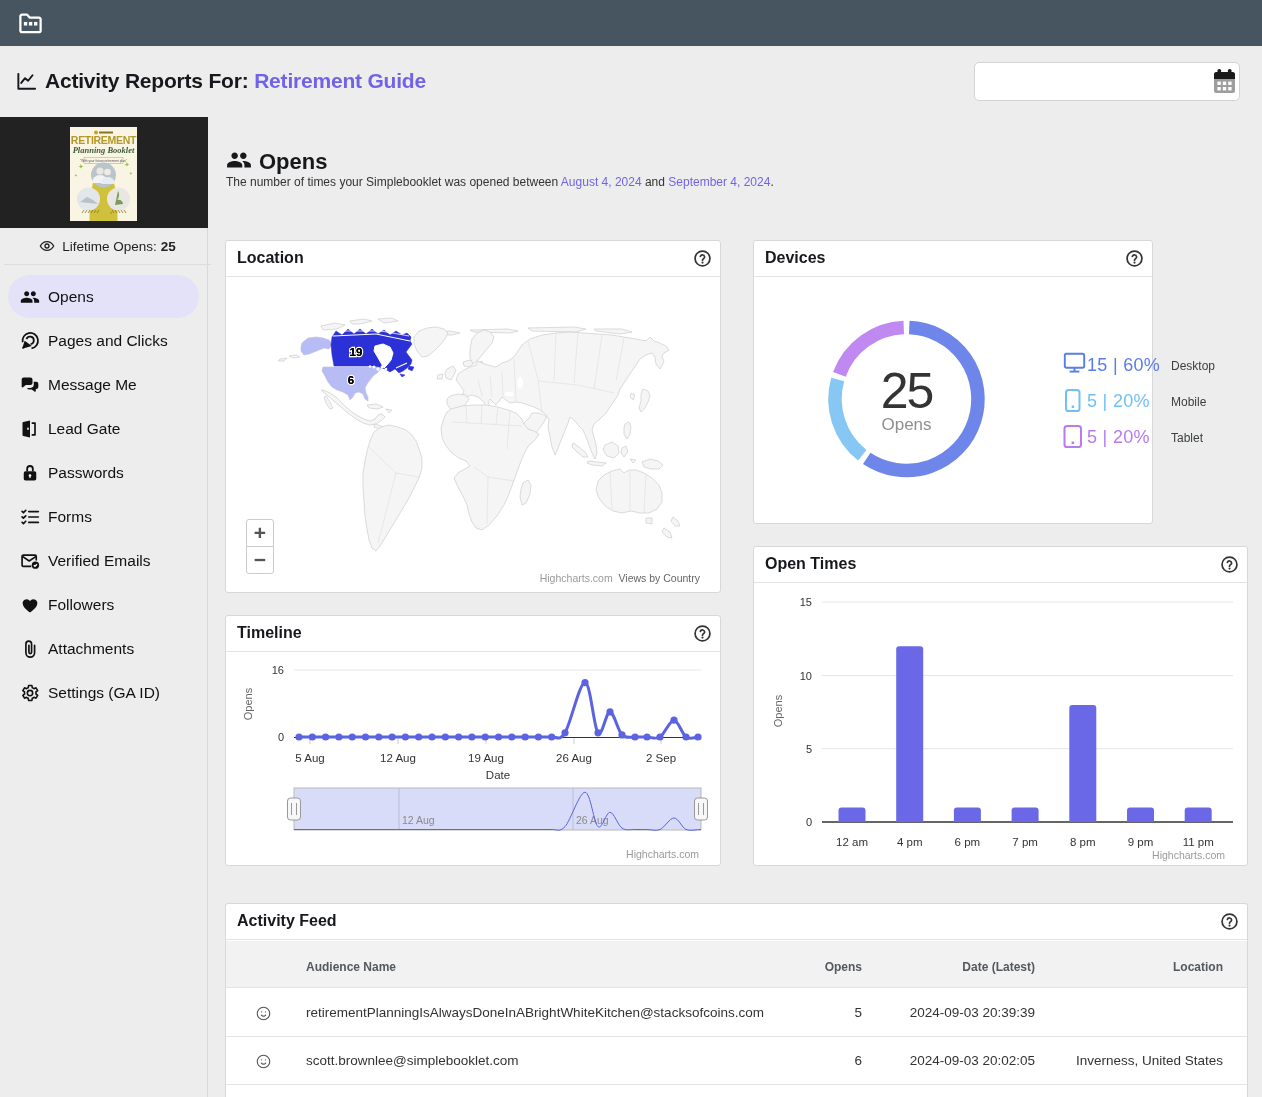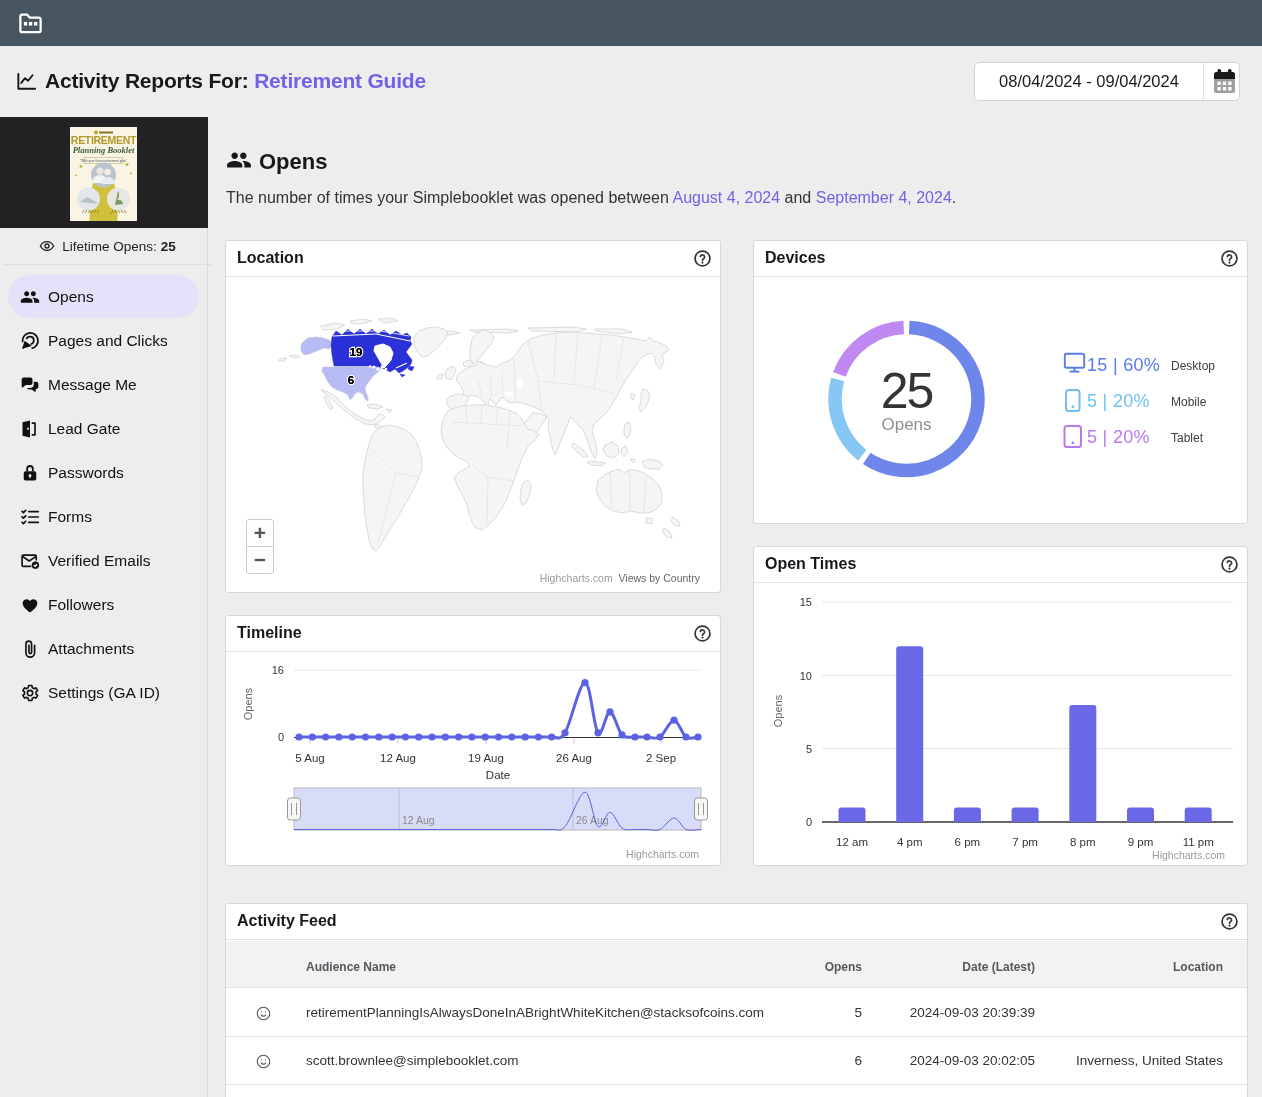--- a/index.html
+++ b/index.html
@@ -15,28 +15,28 @@
 #sidebar { left:0; top:117px; width:208px; height:980px; background:#ededed; border-right:1px solid #d9d9d9; }
 #lifetime { left:4px; top:228px; width:207px; height:37px; border-bottom:1px solid #dcdcdc; font-size:13.5px; color:#222;
   display:flex; align-items:center; justify-content:center; gap:7px; }
 #lifetime b { font-weight:bold; }
 .mi { position:absolute; left:0; width:207px; height:44px; }
 .mi .ic { position:absolute; left:20px; top:12px; width:20px; height:20px; }
 .mi .tx { position:absolute; left:48px; top:0; height:44px; line-height:44px; font-size:15.5px; color:#101010; }
 #pill { position:absolute; left:8px; top:275px; width:191px; height:43px; background:#e4e2f9; border-radius:21.5px; }
 #opens-h { left:226px; top:147px; font-size:22px; font-weight:bold; color:#17181c; }
 #opens-h svg { vertical-align:-4px; margin-right:7px; }
-#opens-desc { left:226px; top:189px; font-size:16px; color:#333; }
+#opens-desc { left:226px; top:175px; font-size:12px; color:#333; }
 #opens-desc a { color:#7163e8; text-decoration:none; }
 .card { background:#fff; border:1px solid #d8d8d8; border-radius:3px; }
 .card-h { position:absolute; left:0; top:0; right:0; height:36px; border-bottom:1px solid #e3e3e3; }
 .card-h .t { position:absolute; left:11px; top:8px; font-size:16px; font-weight:bold; color:#17181c; }
 .qm { position:absolute; right:9px; top:9px; width:17px; height:17px; }
 #card-location { left:225px; top:240px; width:496px; height:353px; }
-#card-devices  { left:753px; top:240px; width:495px; height:284px; }
+#card-devices  { left:753px; top:240px; width:400px; height:284px; }
 #card-timeline { left:225px; top:615px; width:496px; height:251px; }
 #card-opentimes{ left:753px; top:546px; width:495px; height:320px; }
 #card-feed     { left:225px; top:903px; width:1023px; height:202px; border-bottom:none; }
 .hc-credit { position:absolute; font-size:10.5px; color:#9a9a9a; }
 .zbtn { position:absolute; left:20px; width:28px; height:28px; background:#fff; border:1px solid #ccc; color:#555; font-size:21px; font-weight:bold; text-align:center; line-height:25px; }
 #feed-table { position:absolute; left:0; top:37px; right:0; }
 .frow { position:absolute; left:0; right:0; height:48px; border-bottom:1px solid #e4e4e4; background:#fff; }
 .fhead { position:absolute; left:0; right:0; top:0; background:#f2f2f2; height:47px; border-bottom:1px solid #e4e4e4; }
 .fhead div, .frow div { position:absolute; top:0; line-height:48px; white-space:nowrap; }
 .fhead div { font-size:12px; font-weight:bold; color:#54595f; line-height:53px; }
@@ -55,21 +55,20 @@
       <rect x="10.6" y="11.5" width="3" height="3.2" fill="#fff" stroke="none"></rect>
       <rect x="15.1" y="11.5" width="3" height="3.2" fill="#fff" stroke="none"></rect>
     </svg>
 </div>
 <svg class="abs" style="left:15px;top:70px;" width="23" height="23" viewBox="0 0 24 24" fill="none" stroke="#17181c" stroke-width="2" stroke-linecap="round" stroke-linejoin="round">
     <path d="M3.5 4v15.5H21"></path>
     <path d="M6.5 13.5l4-5 3.2 2.7 4.6-5.7"></path>
   </svg>
 <div class="abs" id="hdr-title">Activity Reports For: <span class="purple">Retirement Guide</span></div>
 <div class="abs" id="datebox">
-  <div class="dtext">08/04/2024 - 09/04/2024</div>
   <svg class="abs" style="left:237px;top:5px;" width="25" height="28" viewBox="0 0 25 28">
     <rect x="2" y="4" width="21" height="21" rx="2.5" fill="#9e9e9e"></rect>
     <path d="M2 6.5 a2.5 2.5 0 0 1 2.5-2.5 h16 a2.5 2.5 0 0 1 2.5 2.5 v4.5 h-21z" fill="#191919"></path>
     <rect x="5.5" y="1" width="3.6" height="6" rx="1.6" fill="#191919"></rect>
     <rect x="15.9" y="1" width="3.6" height="6" rx="1.6" fill="#191919"></rect>
     <g fill="#fff">
       <rect x="5.4" y="13.6" width="3.4" height="3.4"></rect>
         <rect x="10.8" y="13.6" width="3.4" height="3.4"></rect>
         <rect x="16.2" y="13.6" width="3.4" height="3.4"></rect>
       <rect x="5.4" y="19" width="3.4" height="3.4"></rect>

